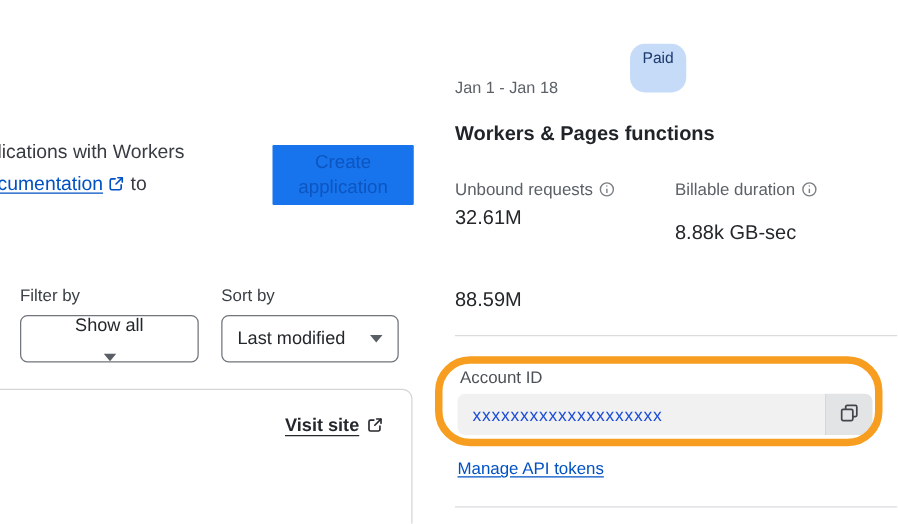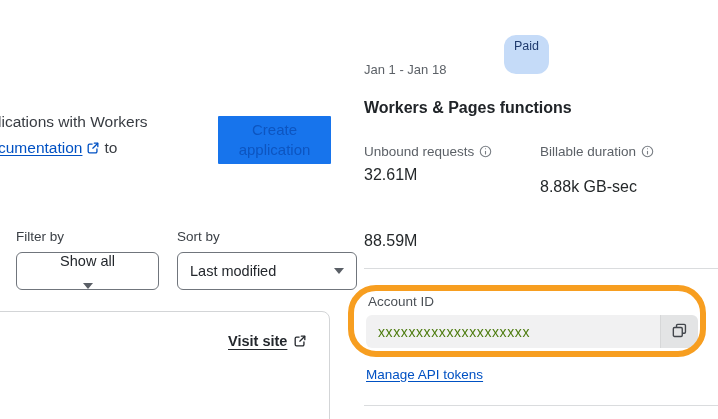--- a/index.html
+++ b/index.html
@@ -27,21 +27,21 @@
   .ctl-label { font-size:13.5px; color:#3a3f45; }
   .lbl-filter { left:16px; top:229px; }
   .lbl-sort  { left:177px; top:229px; }
 
   .dd {
     height:38px; border:1px solid #70757c; border-radius:6px; background:#fff;
     display:flex; align-items:center; justify-content:space-between;
     padding:0 12px; font-size:14.5px; color:#23272c; cursor:pointer;
   }
   .dd1 { left:16px; top:252px; width:143px;flex-direction:column; }
-  .dd2 { left:177px; top:252px; width:180px; }
+  .dd2 { left:177px; top:252px; width:142px; }
   .caret { width:0; height:0; border-left:5px solid transparent; border-right:5px solid transparent; border-top:6px solid #5a5f66; }
 
   .card {
     left:-14px; top:311px; width:344px; height:130px;
     background:#fff; border:1px solid #d3d5d7; border-radius:8px;
   }
   .visit {
     left:228px; top:333px; font-size:14.5px; font-weight:700; color:#24282d;
     text-decoration:underline; text-underline-offset:3px; white-space:nowrap; cursor:pointer;
   }
@@ -66,21 +66,21 @@
 
   .ring {
     left:348px; top:285px; width:358px; height:72px;
     border:6px solid #f79e20; border-radius:28px; pointer-events:none;
   }
 
   .acct-id-label { left:368px; top:294px; font-size:13.5px; color:#4c5157; }
   .input-group { left:366px; top:315px; width:332px; height:33px; display:flex; }
   .acct-input {
     flex:1; background:#f1f1f2; border:none; border-radius:6px 0 0 6px;
-    font-size:14px; color:#4d7c0f; padding:0 12px; letter-spacing:0.6px;
+    font-size:14px; color:#1d4ed8; padding:0 12px; letter-spacing:0.6px;
     font-family:"Liberation Sans", sans-serif; min-width:0;
   }
   .copy-btn {
     width:38px; background:#e3e4e5; border:none; border-left:1px solid #d6d7d8;
     border-radius:0 6px 6px 0; display:flex; align-items:center; justify-content:center; cursor:pointer;
   }
 
   .manage {
     left:366px; top:367px; font-size:13.5px; color:#0051c3;
     text-decoration:underline; text-underline-offset:2px; white-space:nowrap; cursor:pointer;

